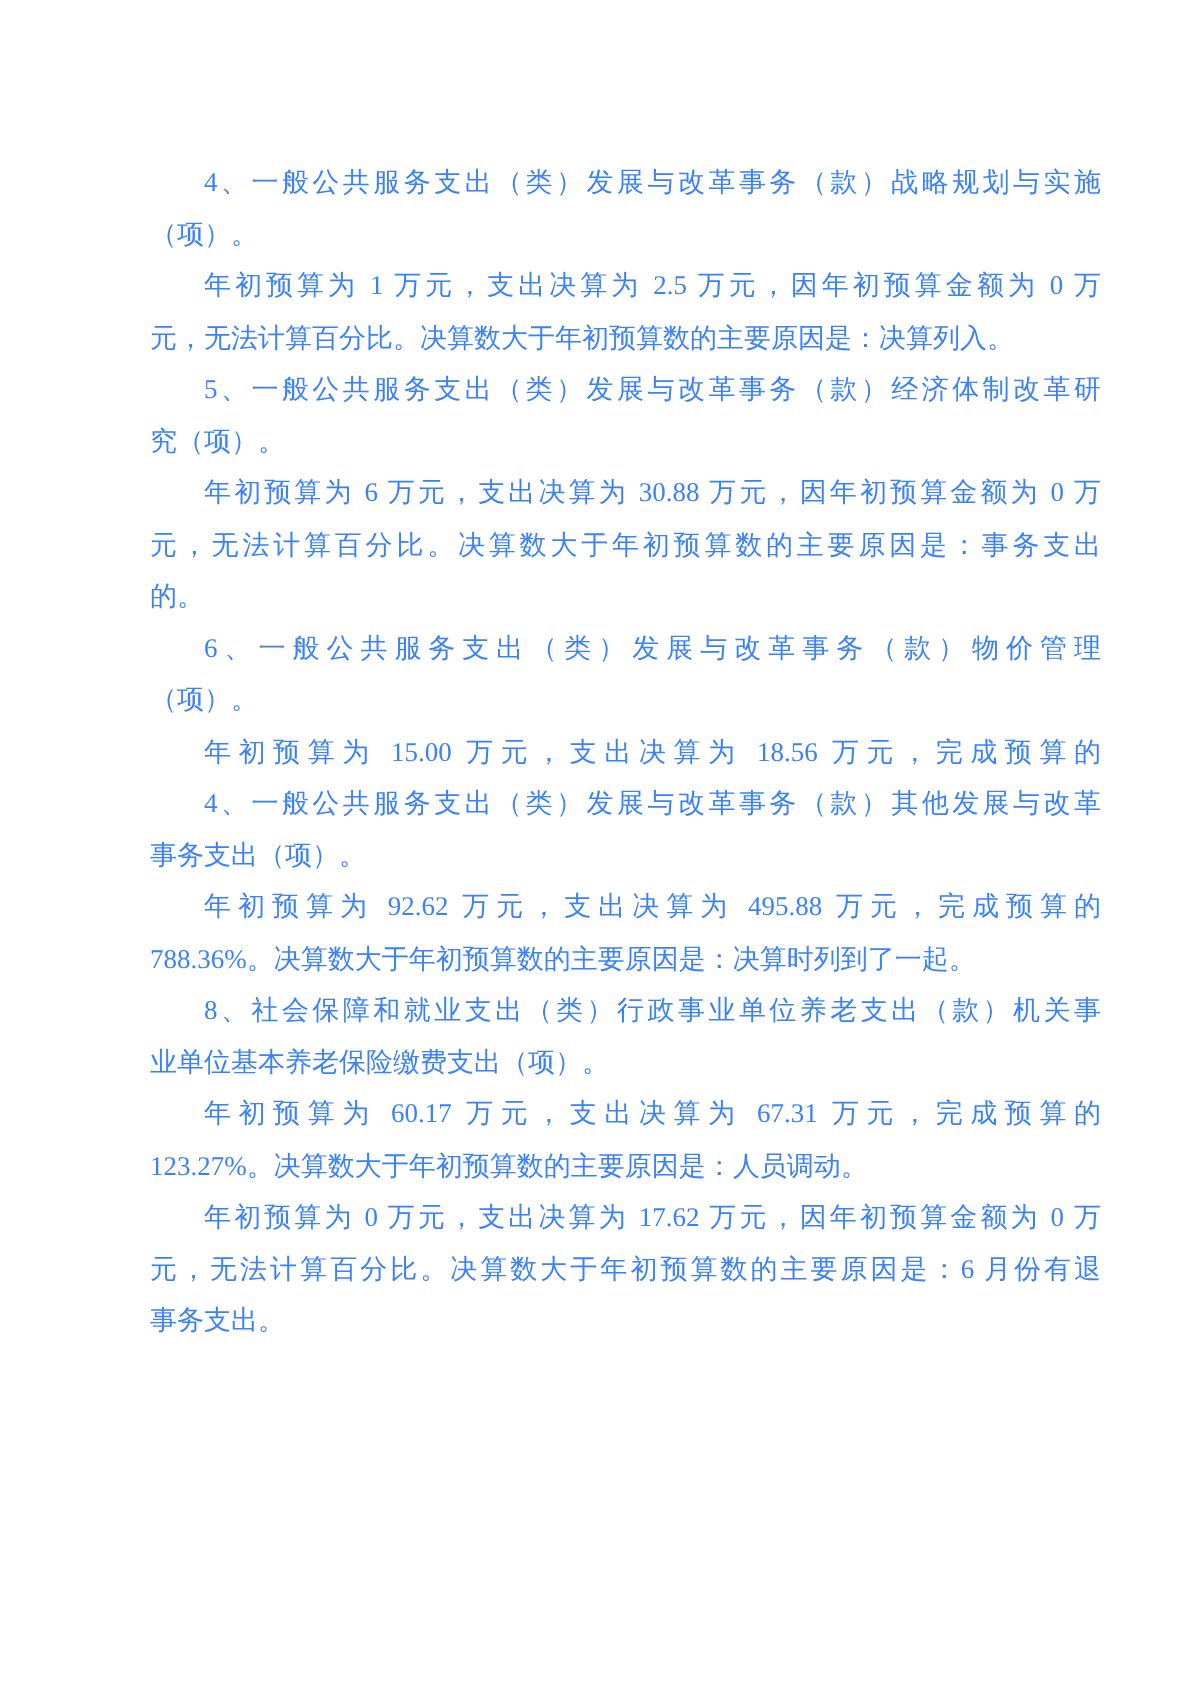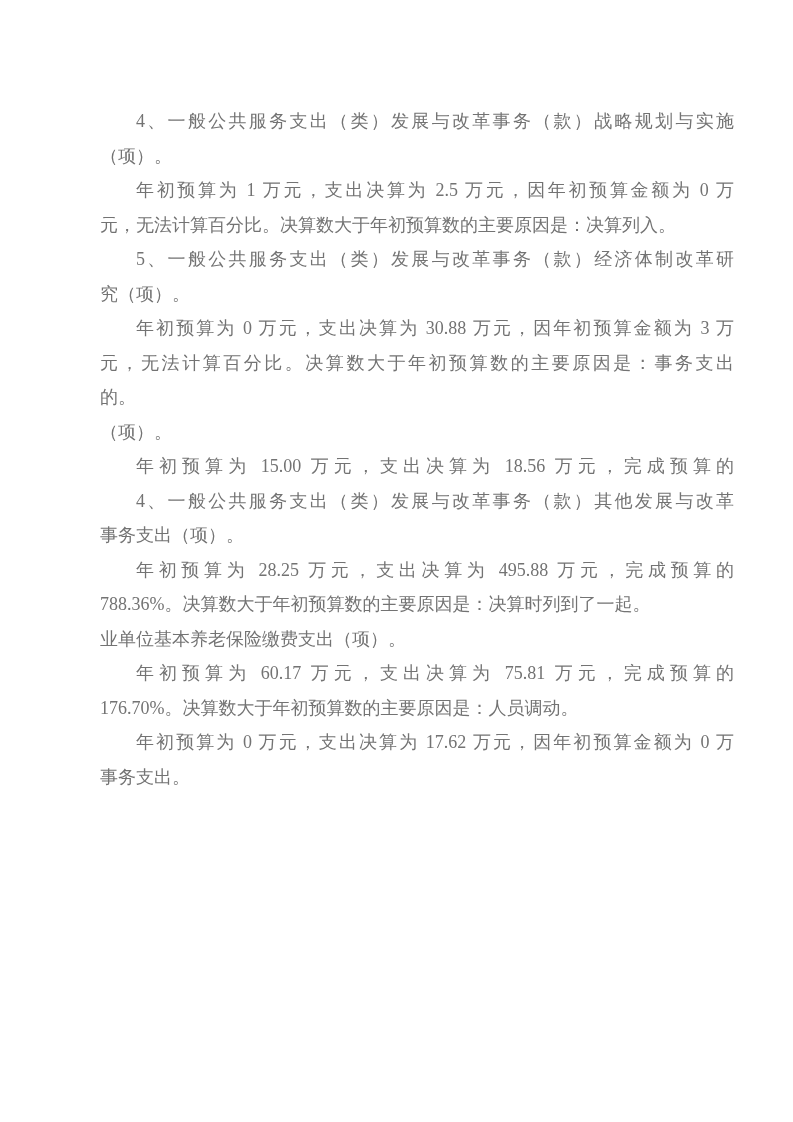--- a/index.html
+++ b/index.html
@@ -6,21 +6,21 @@
   body {
     width: 793px; height: 1122px;
     background: #ffffff;
     overflow: hidden;
   }
   .page {
     box-sizing: border-box;
     width: 793px; height: 1122px;
     padding: 104px 59px 0 100px;
     background: #ffffff;
-    color: #737373;
+    color: #3b82f6;
     font-family: "Liberation Serif", "DejaVu Serif", serif;
     font-size: 18px;
   }
   section { margin: 0; padding: 0; }
   .ln {
     height: 34.5px;
     line-height: 34.5px;
     overflow: hidden;
     text-align: left;
     letter-spacing: 0;
@@ -39,41 +39,44 @@
   <section>
     <div class="ln ind just">4、一般公共服务支出（类）发展与改革事务（款）战略规划与实施</div>
     <div class="ln">（项）。</div>
     <div class="ln ind just">年初预算为 1 万元，支出决算为 2.5 万元，因年初预算金额为 0 万</div>
     <div class="ln">元，无法计算百分比。决算数大于年初预算数的主要原因是：决算列入。</div>
   </section>
 
   <section>
     <div class="ln ind just">5、一般公共服务支出（类）发展与改革事务（款）经济体制改革研</div>
     <div class="ln">究（项）。</div>
-    <div class="ln ind just">年初预算为 0 万元，支出决算为 30.88 万元，因年初预算金额为 3 万</div>
+    <div class="ln ind just">年初预算为 6 万元，支出决算为 30.88 万元，因年初预算金额为 0 万</div>
     <div class="ln just">元，无法计算百分比。决算数大于年初预算数的主要原因是：事务支出</div>
     <div class="ln">的。</div>
   </section>
 
   <section>
+    <div class="ln ind just">6、一般公共服务支出（类）发展与改革事务（款）物价管理</div>
     <div class="ln">（项）。</div>
     <div class="ln ind just">年初预算为 15.00 万元，支出决算为 18.56 万元，完成预算的</div>
   </section>
 
   <section>
     <div class="ln ind just">4、一般公共服务支出（类）发展与改革事务（款）其他发展与改革</div>
     <div class="ln">事务支出（项）。</div>
-    <div class="ln ind just">年初预算为 28.25 万元，支出决算为 495.88 万元，完成预算的</div>
+    <div class="ln ind just">年初预算为 92.62 万元，支出决算为 495.88 万元，完成预算的</div>
     <div class="ln">788.36%。决算数大于年初预算数的主要原因是：决算时列到了一起。</div>
   </section>
 
   <section>
+    <div class="ln ind just">8、社会保障和就业支出（类）行政事业单位养老支出（款）机关事</div>
     <div class="ln">业单位基本养老保险缴费支出（项）。</div>
-    <div class="ln ind just">年初预算为 60.17 万元，支出决算为 75.81 万元，完成预算的</div>
-    <div class="ln">176.70%。决算数大于年初预算数的主要原因是：人员调动。</div>
+    <div class="ln ind just">年初预算为 60.17 万元，支出决算为 67.31 万元，完成预算的</div>
+    <div class="ln">123.27%。决算数大于年初预算数的主要原因是：人员调动。</div>
   </section>
 
   <section>
     <div class="ln ind just">年初预算为 0 万元，支出决算为 17.62 万元，因年初预算金额为 0 万</div>
+    <div class="ln just">元，无法计算百分比。决算数大于年初预算数的主要原因是：6 月份有退</div>
     <div class="ln">事务支出。</div>
   </section>
 
 </div>
 
 </body></html>

